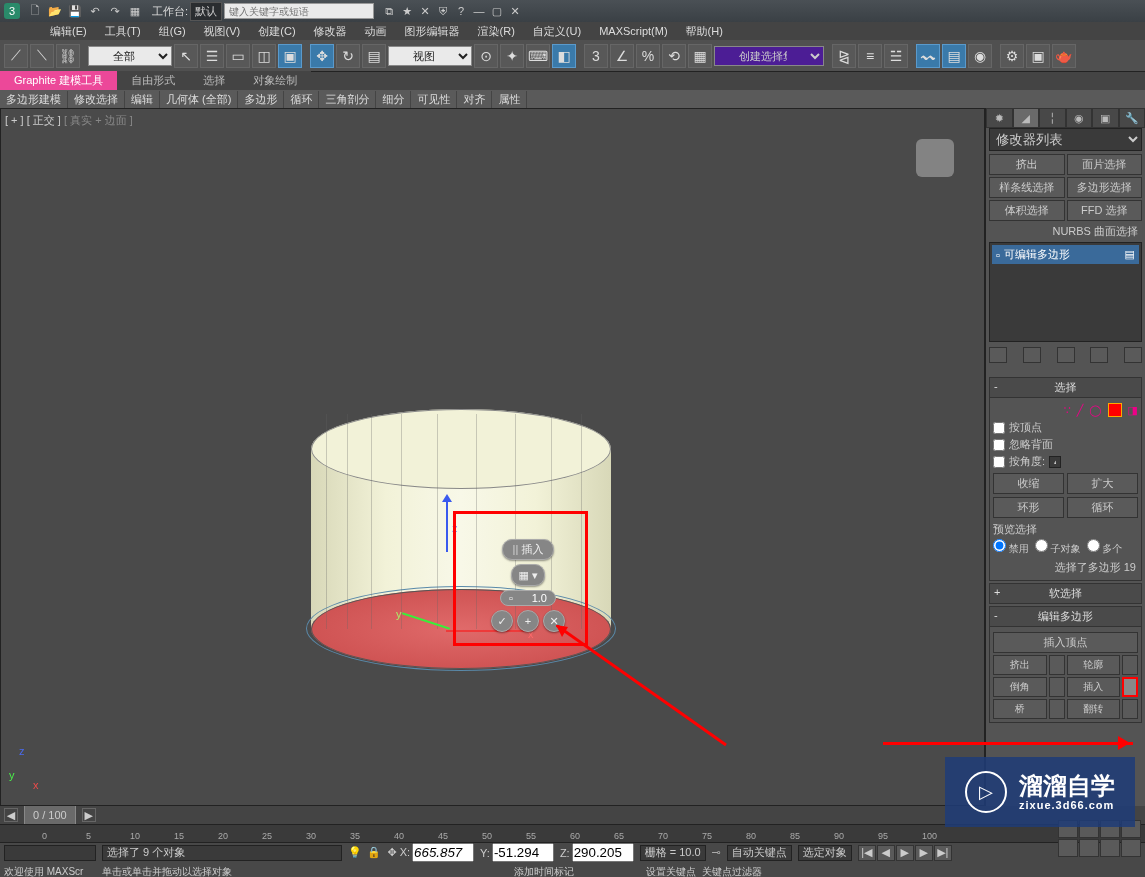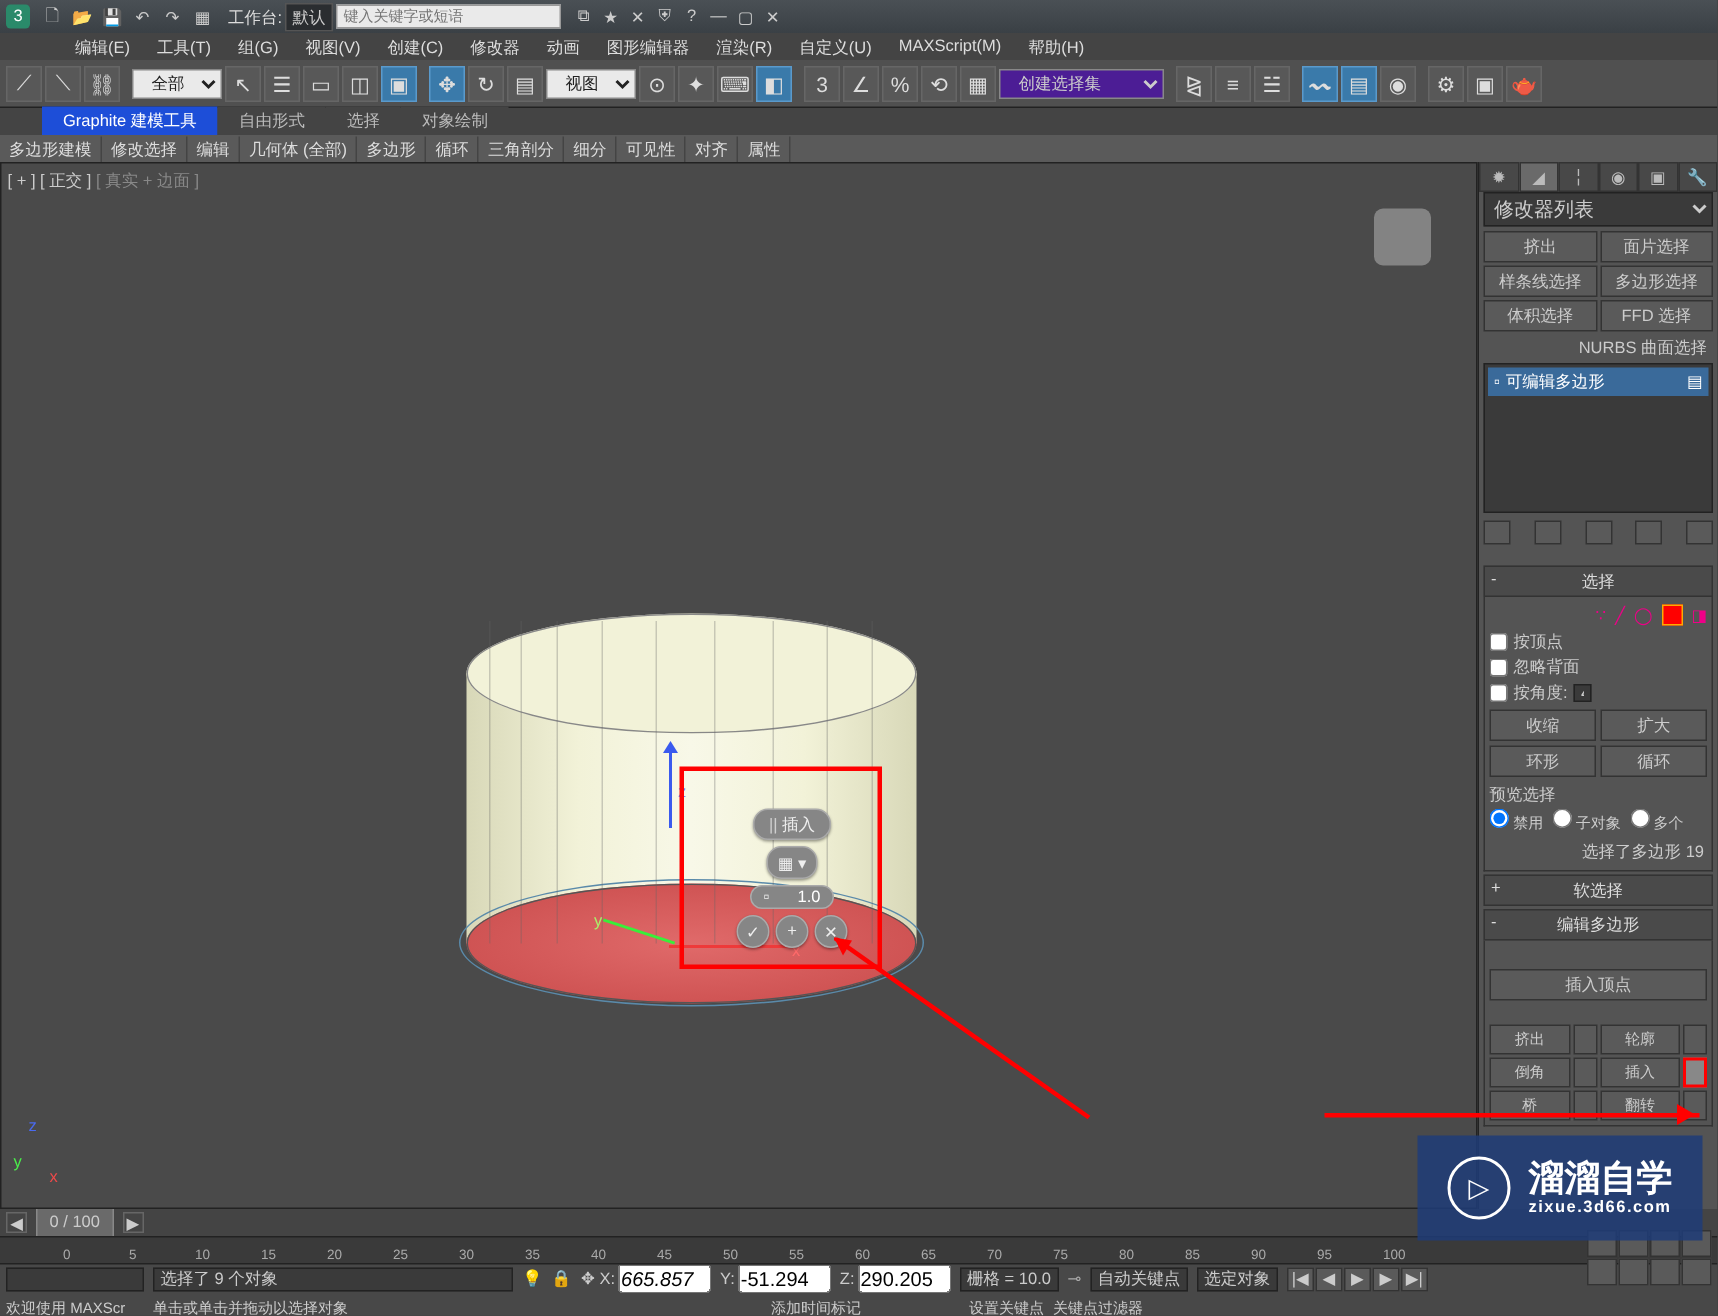--- a/index.html
+++ b/index.html
@@ -19,27 +19,27 @@
 
 
 .menubar { height: 18px; background: #444; display: flex; align-items: center; padding-left: 42px; gap: 2px; color: #ddd; }
 .menubar .mitem { padding: 1px 8px; }
 
 
 .toolbar { height: 32px; background: #505050; display: flex; align-items: center; padding: 0 4px; gap: 2px; border-bottom: 1px solid #222; }
 .toolbar .tbtn { width: 24px; height: 24px; background: #585858; border: 1px solid #666; display: inline-flex; align-items: center; justify-content: center; color: #ddd; font-size: 14px; }
 .toolbar .tbtn.blue { background: #3a7aaa; border-color: #5a9acc; }
 .toolbar .sep { width: 4px; }
-.toolbar .combo { background: #eaeaea; color: #222; border: 1px solid #888; height: 20px; padding: 0 8px; font-size: 11px; }
+.toolbar .combo { background: #eaeaea; color: #222; border: 1px solid #888; height: 20px; padding: 0 20px; font-size: 11px; }
 .toolbar .combo.dark { background: #4c1d95; color: #ccc; }
 
 
 .ribbon { height: 18px; background: #444; display: flex; align-items: flex-end; }
 .ribbon .tab { padding: 2px 14px; background: #444; color: #bbb; }
-.ribbon .tab.active { background: #1d4ed8; color: #fff; margin-left: 28px; }
+.ribbon .tab.active { background: #ec4899; color: #fff; }
 
 
 .subribbon { height: 18px; background: #5a5a5a; display: flex; align-items: center; color: #ddd; gap: 0; }
 .subribbon .sitem { padding: 1px 6px; border-right: 1px solid #444; }
 
 
 .mainrow { display: flex; height: 698px; }
 .viewport { flex: 1; background: #4a4a4a; position: relative; border: 1px solid #222; }
 .viewport .vlabel { position: absolute; top: 4px; left: 4px; color: #ccc; font-size: 11px; }
 .viewport .vlabel .grey { color: #888; }
@@ -101,21 +101,21 @@
 .rpanel .chk input { width: 12px; height: 12px; }
 .rpanel .spin { background: #3a3a3a; border: 1px solid #222; color: #ccc; padding: 1px 4px; width: 44px; }
 .rpanel .btnrow { display: flex; gap: 3px; margin-top: 3px; }
 .rpanel .btnrow .rb { flex: 1; background: #5a5a5a; border: 1px solid #333; padding: 2px; text-align: center; }
 .rpanel .radio { display: flex; gap: 6px; padding: 2px 0; font-size: 10px; align-items: center; }
 .rpanel .seltext { text-align: right; padding: 2px; color: #ccc; }
 .rpanel .epgrid { display: grid; grid-template-columns: 1fr 16px 1fr 16px; gap: 2px; }
 .rpanel .epgrid .eb { background: #5a5a5a; border: 1px solid #333; padding: 2px; text-align: center; font-size: 10px; }
 .rpanel .epgrid .es { background: #5a5a5a; border: 1px solid #333; width: 16px; }
 .rpanel .epgrid .es.hi { background: #888; border: 2px solid #f00; }
-.rpanel .fullbtn { background: #5a5a5a; border: 1px solid #333; padding: 2px; text-align: center; margin: 16px 0; }
+.rpanel .fullbtn { background: #5a5a5a; border: 1px solid #333; padding: 2px; text-align: center; margin: 2px 0; }
 
 
 .tslider { height: 18px; background: #444; display: flex; align-items: center; padding: 0 4px; gap: 6px; }
 .tslider .thumb { background: #6a6a6a; border: 1px solid #888; padding: 0 8px; height: 26px; display: inline-flex; align-items: center; }
 .tslider .tarrow { width: 14px; height: 14px; border: 1px solid #666; display: inline-flex; align-items: center; justify-content: center; }
 .ruler { height: 18px; background: #3a3a3a; border-top: 1px solid #222; position: relative; display: flex; align-items: flex-end; padding-left: 40px; color: #aaa; font-size: 9px; }
 .ruler span { position: absolute; bottom: 1px; }
 .status { height: 20px; background: #484848; display: flex; align-items: center; gap: 6px; padding: 0 4px; color: #ccc; border-top: 1px solid #222; }
 .status .sbox { background: #3a3a3a; border: 1px solid #222; padding: 1px 4px; height: 16px; display: inline-flex; align-items: center; }
 .status .coord { display: flex; align-items: center; gap: 2px; }

